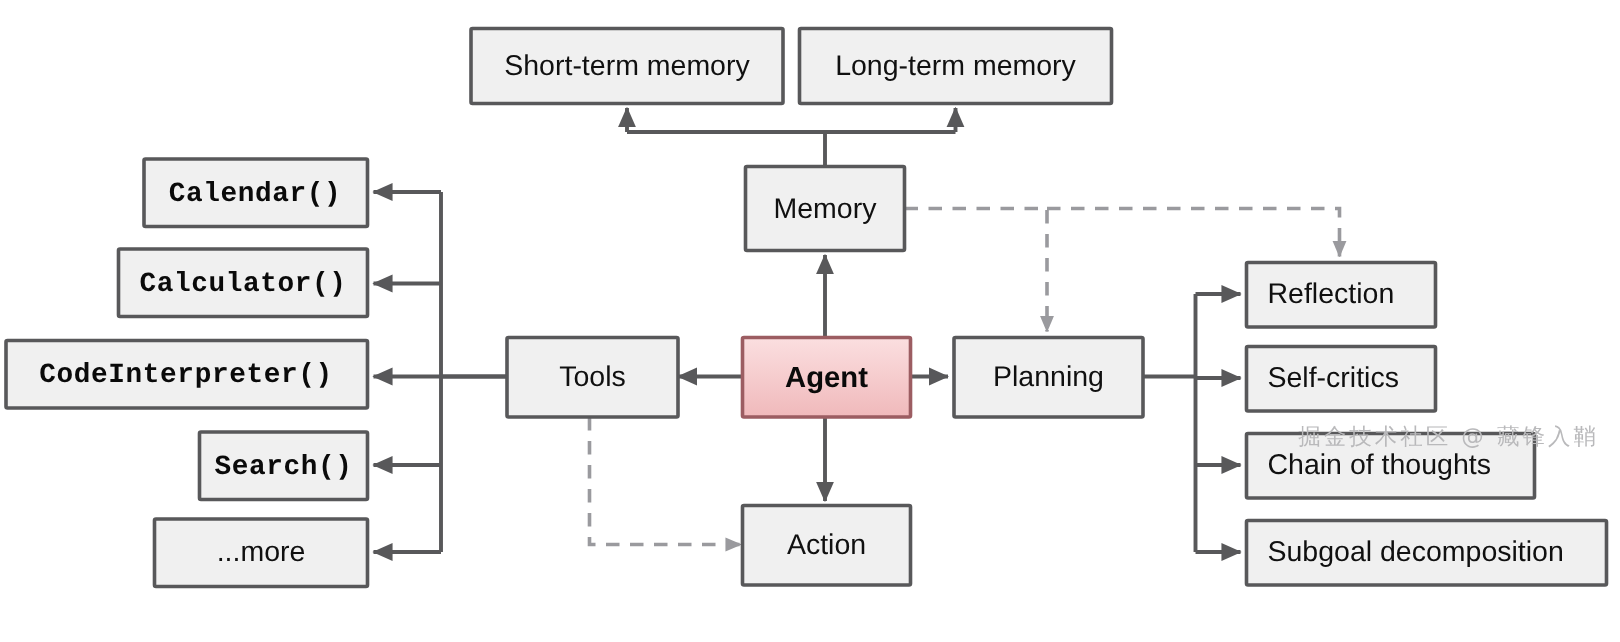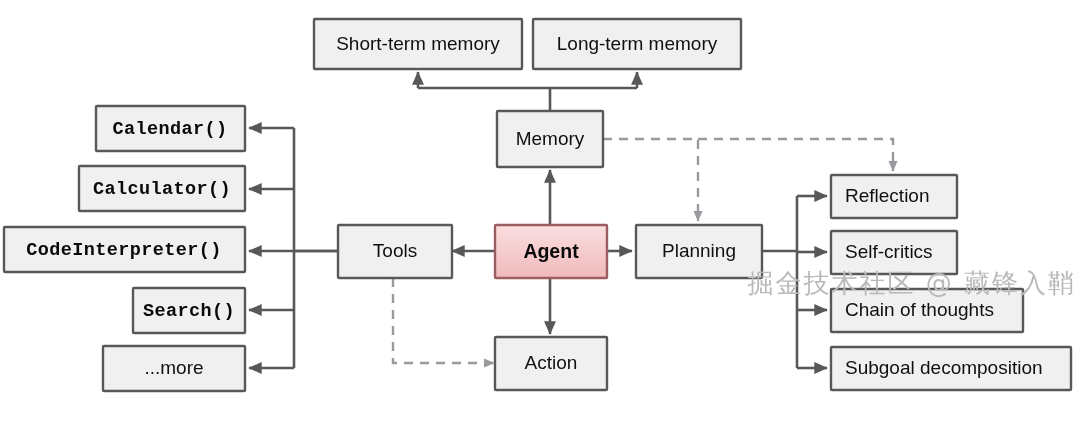--- a/index.html
+++ b/index.html
@@ -63,24 +63,24 @@
   }
   .edge-dashed {
     stroke: #9a9a9e;
     stroke-width: 2.4;
     fill: none;
     stroke-dasharray: 9 7;
     stroke-linecap: butt;
   }
   .watermark {
     position: absolute;
-    right: 4px;
+    right: 14px;
     bottom: 6px;
     font-family: "DejaVu Sans", sans-serif;
-    font-size: 26px;
+    font-size: 15px;
     color: #b9b9bb;
     letter-spacing: 2px;
     white-space: nowrap;
     user-select: none;
   }
 </style>
 </head>
 <body>
 
 <div id="diagram-root">

